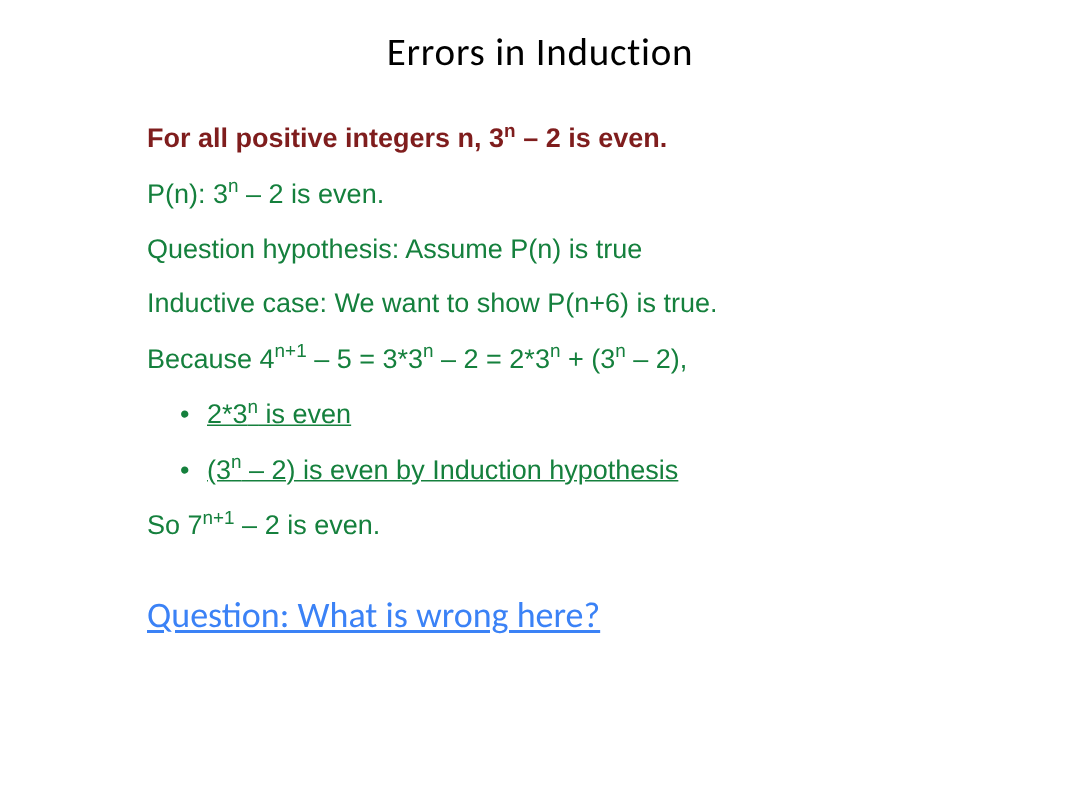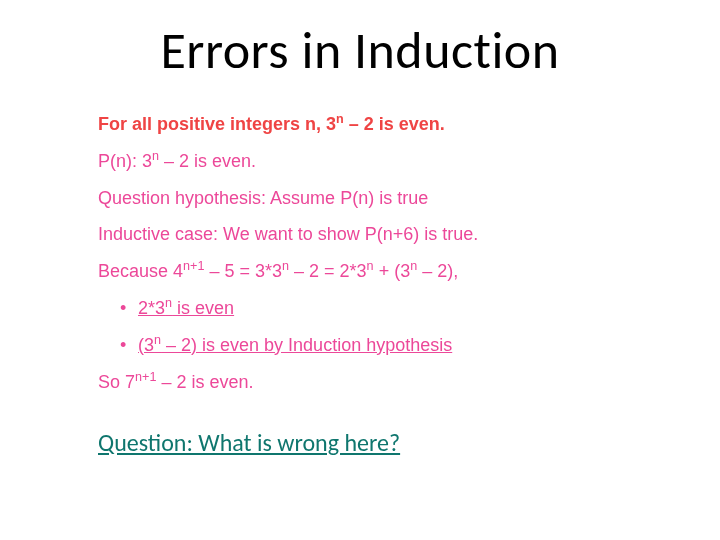--- a/index.html
+++ b/index.html
@@ -10,40 +10,40 @@
       font-family: Calibri, Arial, sans-serif;
       position: relative;
       overflow: hidden;
     }
     .slide {
       width: 100%;
       height: 100%;
       padding: 18px 40px 0 40px;
     }
     .title {
-      font-size: 52px;
+      font-size: 26px;
       font-weight: 400;
       text-align: center;
       color: #000;
       margin-bottom: 28px;
       letter-spacing: 0.5px;
     }
     .content {
       padding-left: 58px;
       padding-right: 30px;
     }
     .line {
       font-family: Arial, sans-serif;
       font-size: 18px;
-      color: #ec4899;
+      color: #15803d;
       line-height: 1.6;
       margin-bottom: 8px;
     }
     .claim {
-      color: #ef4444;
+      color: #7f1d1d;
       font-weight: bold;
     }
     .sub {
       padding-left: 40px;
       position: relative;
       text-decoration: underline;
     }
     .sub::before {
       content: "•";
       position: absolute;
@@ -51,21 +51,21 @@
       top: 0;
     }
     sup { font-size: 0.7em; vertical-align: super; line-height: 0; }
     .question-wrap {
       margin-top: 32px;
       padding-left: 58px;
     }
     .question {
       font-family: Calibri, Arial, sans-serif;
       font-size: 24px;
-      color: #0f766e;
+      color: #3b82f6;
       text-decoration: underline;
     }
   </style>
 </head>
 <body>
 
 <div class="slide">
   <h1 class="title">Errors in Induction</h1>
 
   <div class="content">

